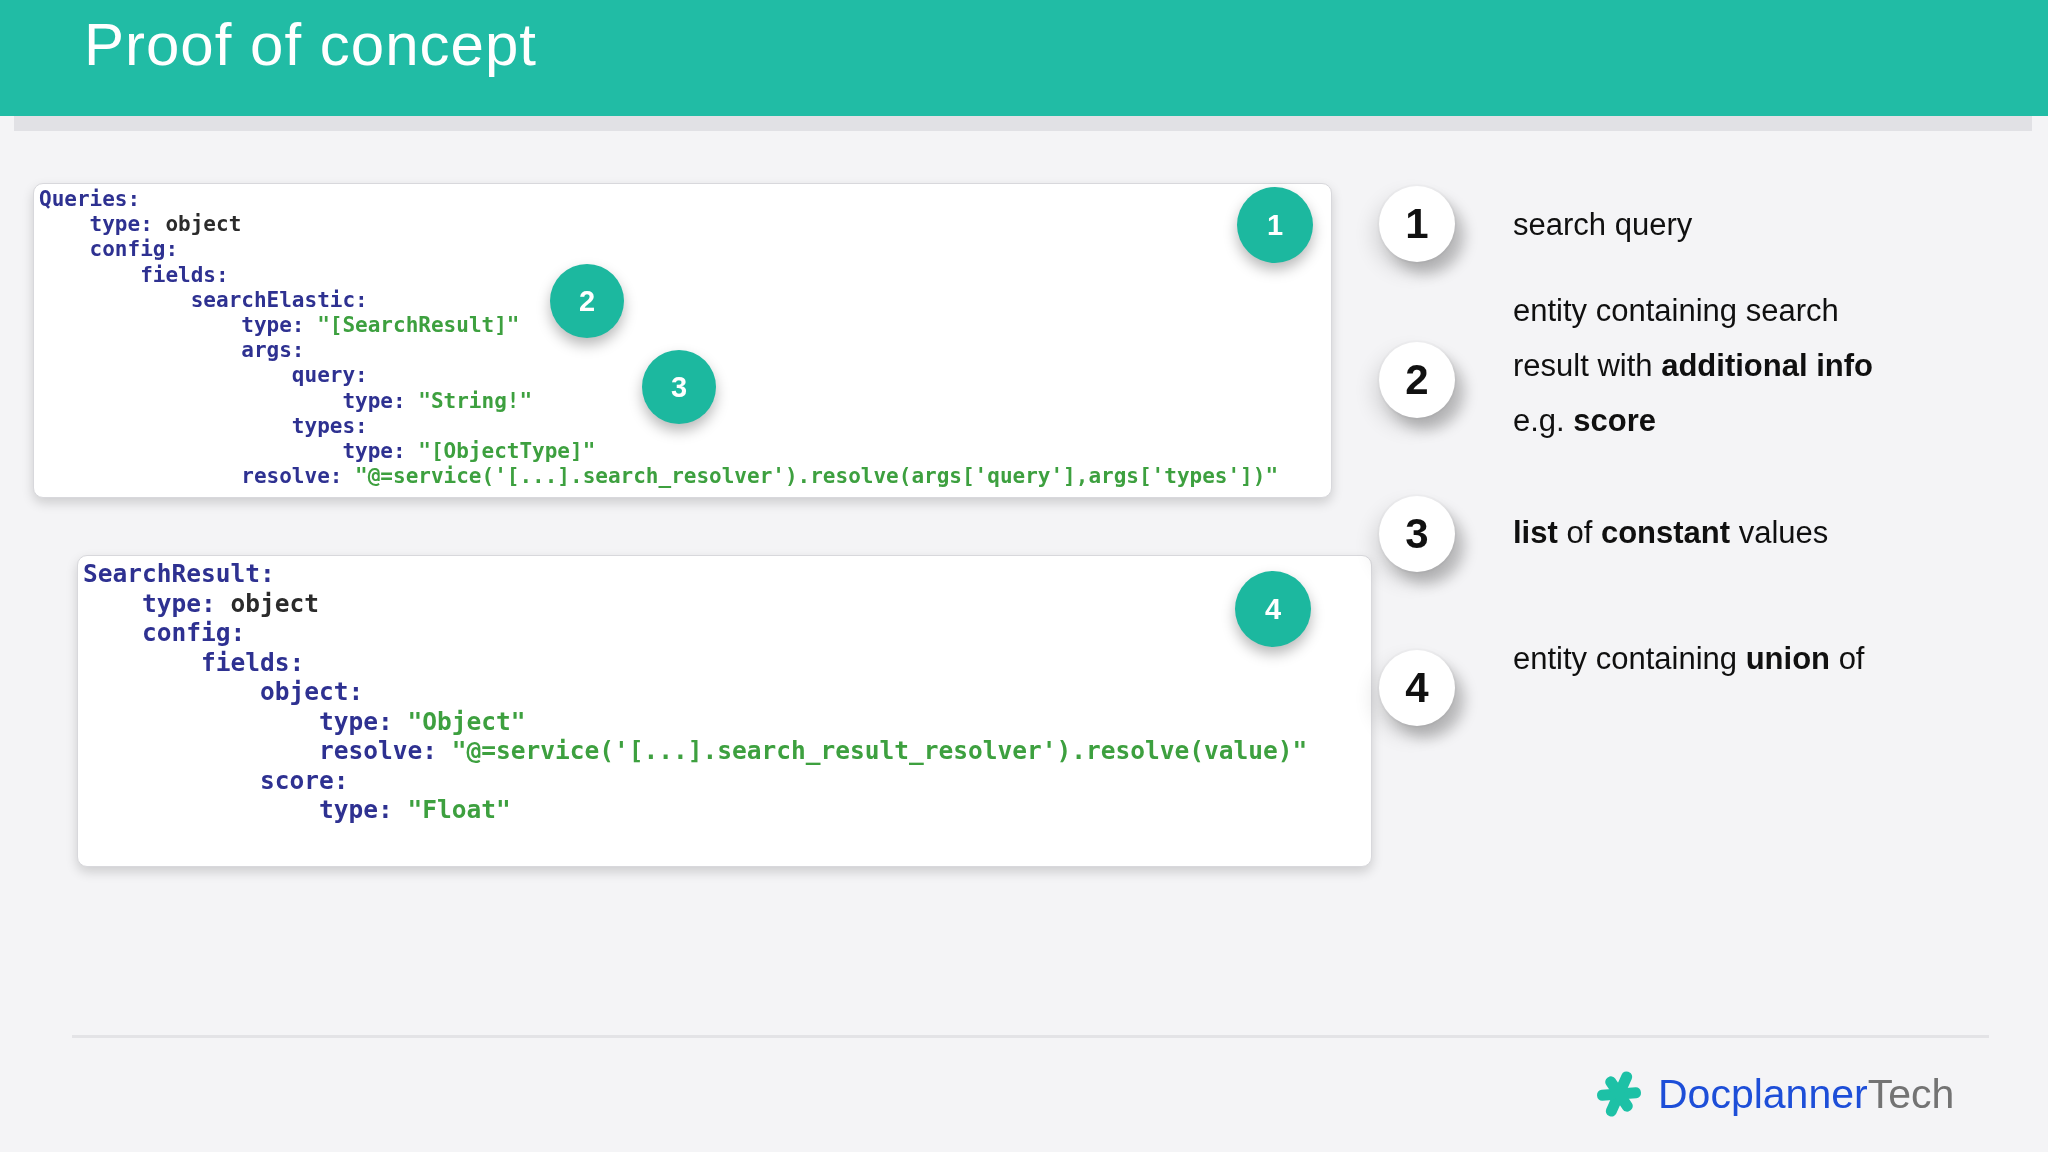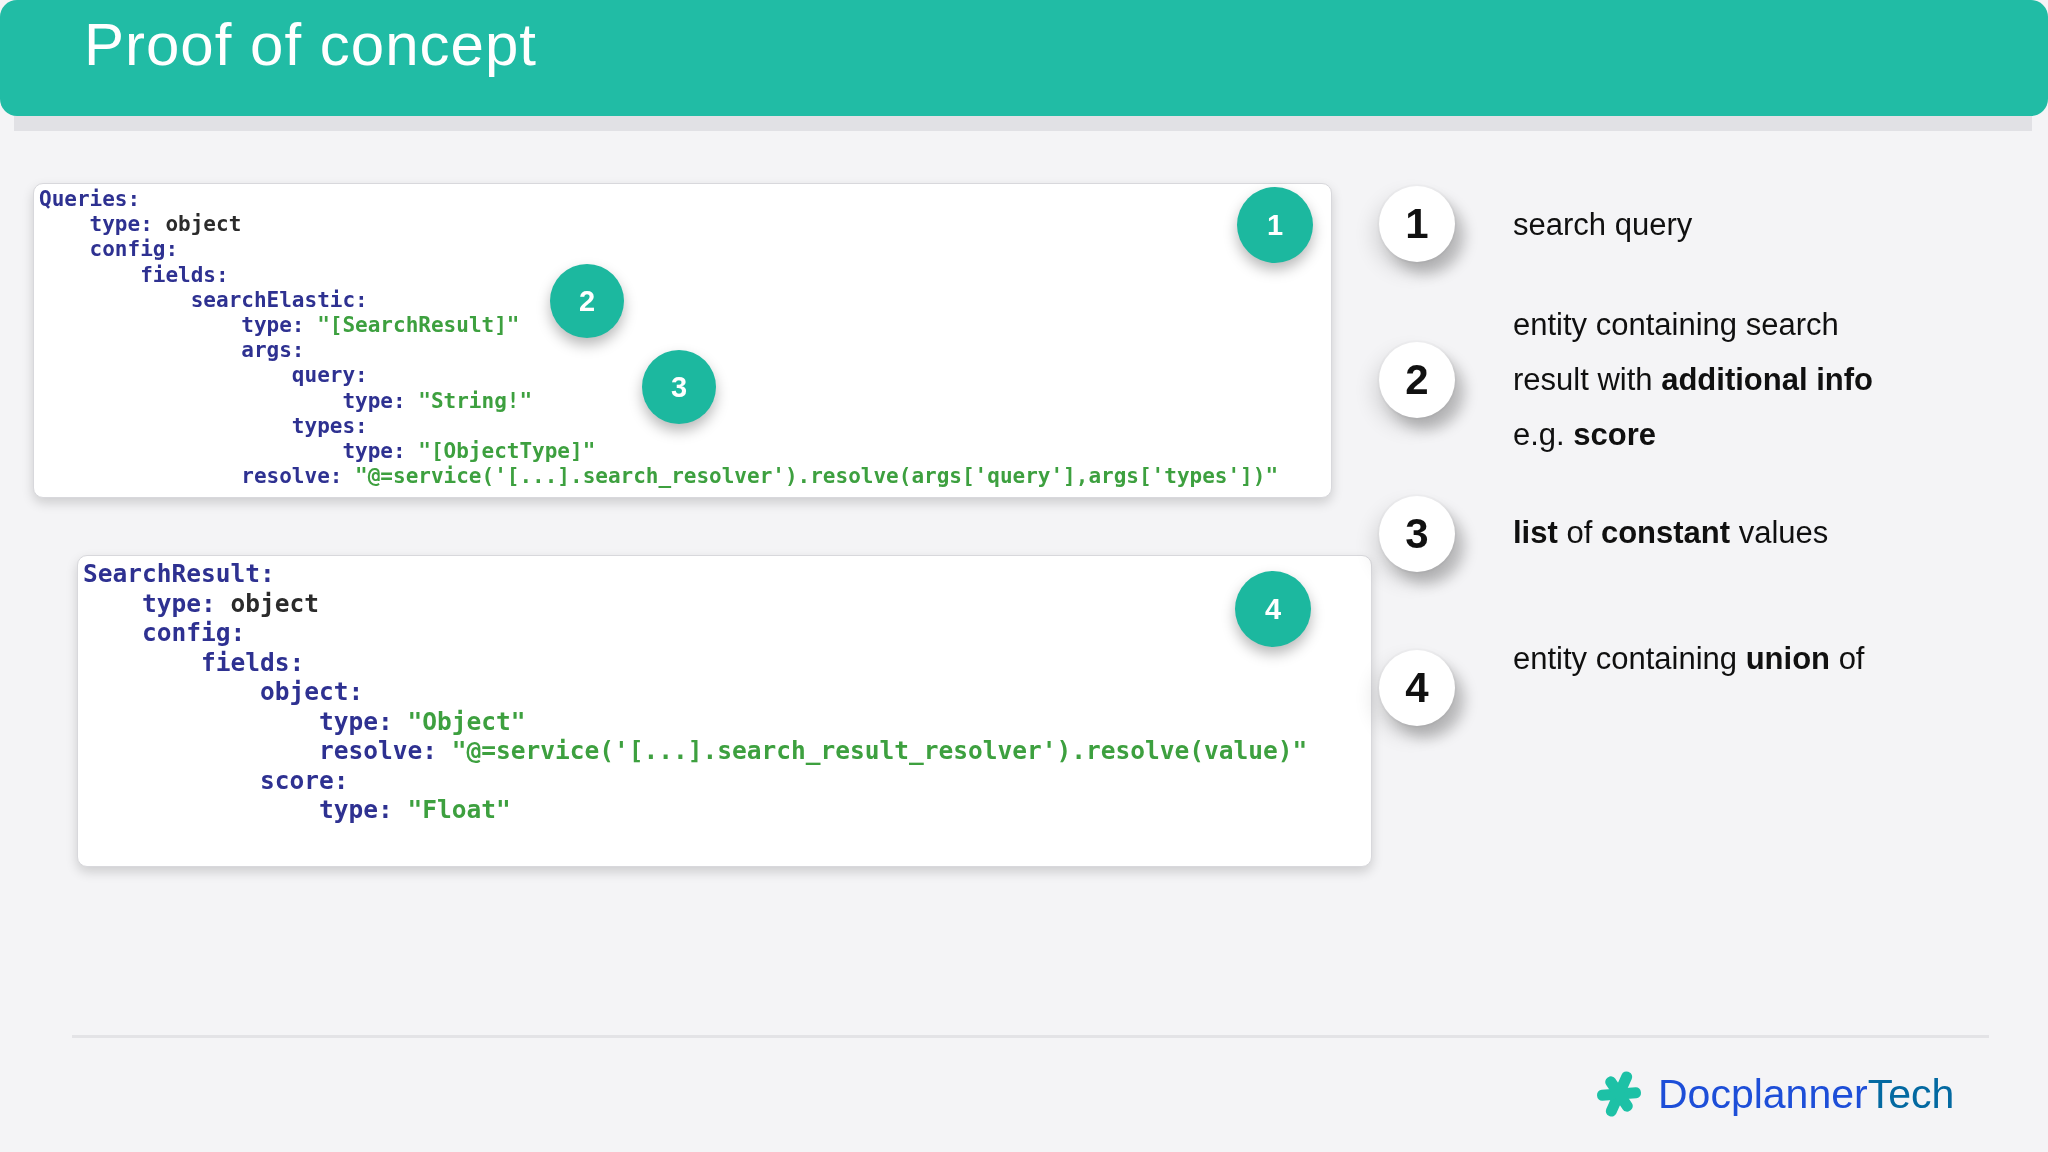--- a/index.html
+++ b/index.html
@@ -2,21 +2,21 @@
 <html><head>
 <meta charset="utf-8">
 <style>
   html,body{margin:0;padding:0;}
   body{
     width:2048px;height:1152px;position:relative;overflow:hidden;
     background:#f4f4f6;
     font-family:"Liberation Sans",sans-serif;
   }
   
-  .header{position:absolute;left:0;top:0;width:2048px;height:116px;background:#21bca5;border-radius:17px;}
+  .header{position:absolute;left:0;top:0;width:2048px;height:116px;background:#21bca5;}
   .header-title{
     position:absolute;left:84px;top:10px;
     font-size:60px;font-weight:300;color:#ffffff;letter-spacing:1px;
   }
   .header-shadow{position:absolute;left:14px;top:116px;width:2018px;height:15px;background:#e1e1e5;}
 
   
   .panel{
     position:absolute;background:#ffffff;border:1px solid #d8d8dc;border-radius:10px;
     box-shadow:0 5px 12px rgba(0,0,0,0.16);
@@ -47,32 +47,32 @@
   .legend-circle{
     position:absolute;left:1379px;width:76px;height:76px;border-radius:50%;
     background:#ffffff;color:#111111;
     display:flex;align-items:center;justify-content:center;
     font-size:42px;font-weight:bold;
     box-shadow:10px 12px 14px rgba(0,0,0,0.22),-6px 10px 20px rgba(0,0,0,0.12),0 0 0 2px rgba(0,0,0,0.02);
   }
   .lc-1{top:186px;} .lc-2{top:342px;} .lc-3{top:496px;} .lc-4{top:650px;}
   .legend-text{position:absolute;left:1493px;font-size:31px;color:#101010;margin-left:20px;}
   .lt-1{top:204px;line-height:42px;}
-  .lt-2{top:297px;line-height:55px;}
+  .lt-2{top:283px;line-height:55px;}
   .lt-3{top:512px;line-height:42px;}
   .lt-4{top:632px;line-height:54px;text-align:center;}
   .legend-line .b{font-weight:bold;}
 
   
   .divider{position:absolute;left:72px;top:1035px;width:1917px;height:3px;background:#e3e3e6;}
   .logo{position:absolute;left:1592px;top:1066px;height:56px;display:flex;align-items:center;}
   .logo-icon{width:54px;height:54px;margin-right:12px;}
   .logo-text{font-size:41px;font-weight:400;white-space:nowrap;}
   .logo-brand{color:#1d4ed8;margin-top:14px;}
-  .logo-suffix{color:#0369a1;}
+  .logo-suffix{color:#737373;}
 </style>
 </head>
 <body>
 
 <div class="header">
   <div class="header-title">Proof of concept</div>
 </div>
 <div class="header-shadow"></div>
 
 <div class="panel panel-1">

